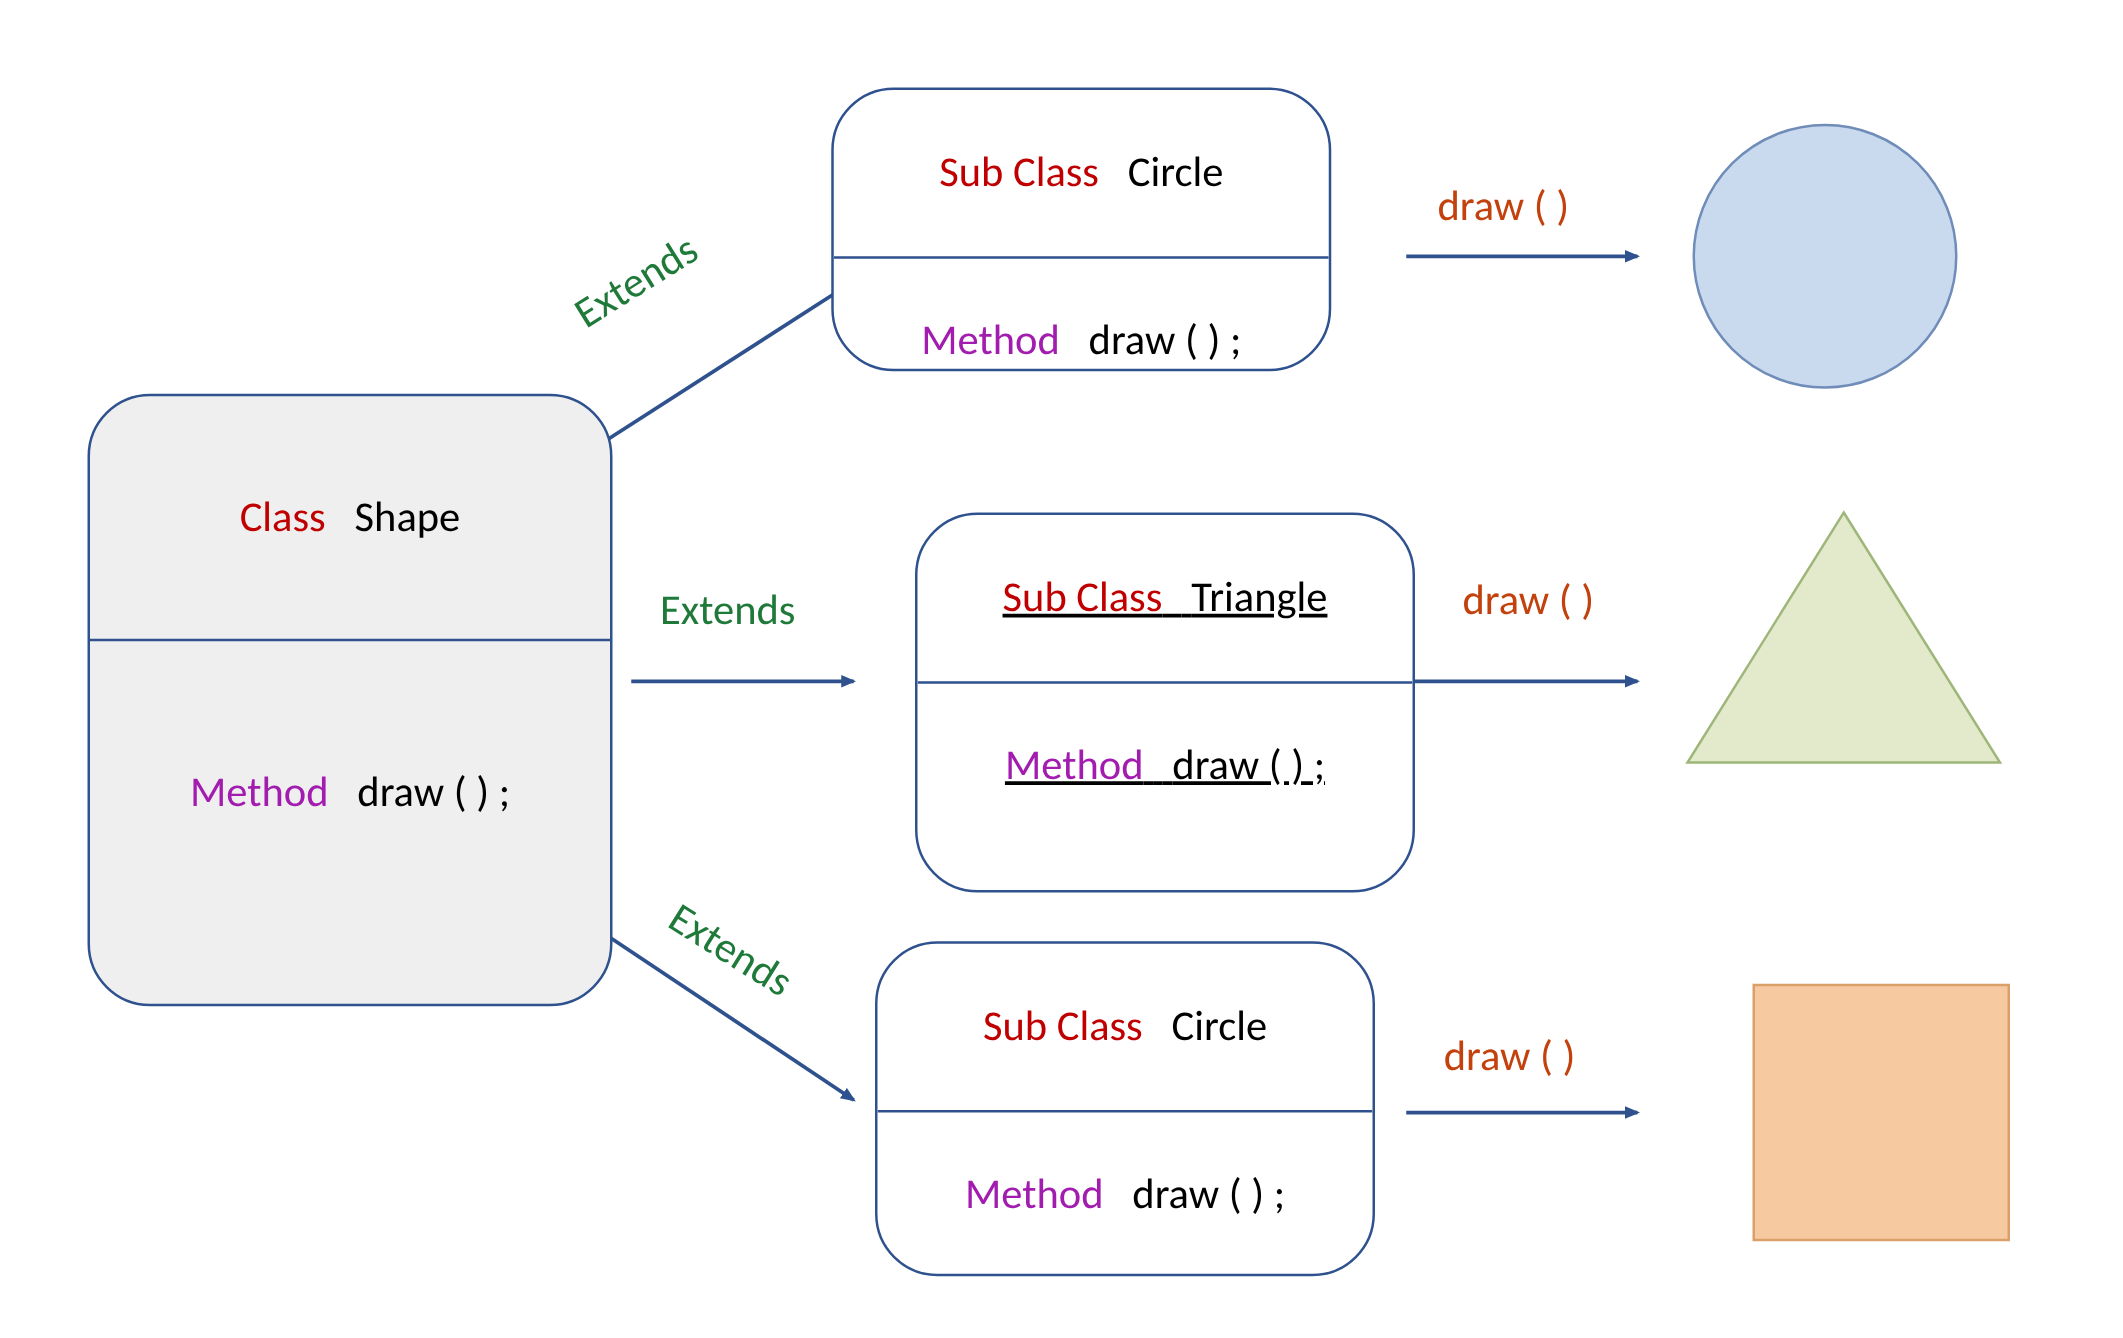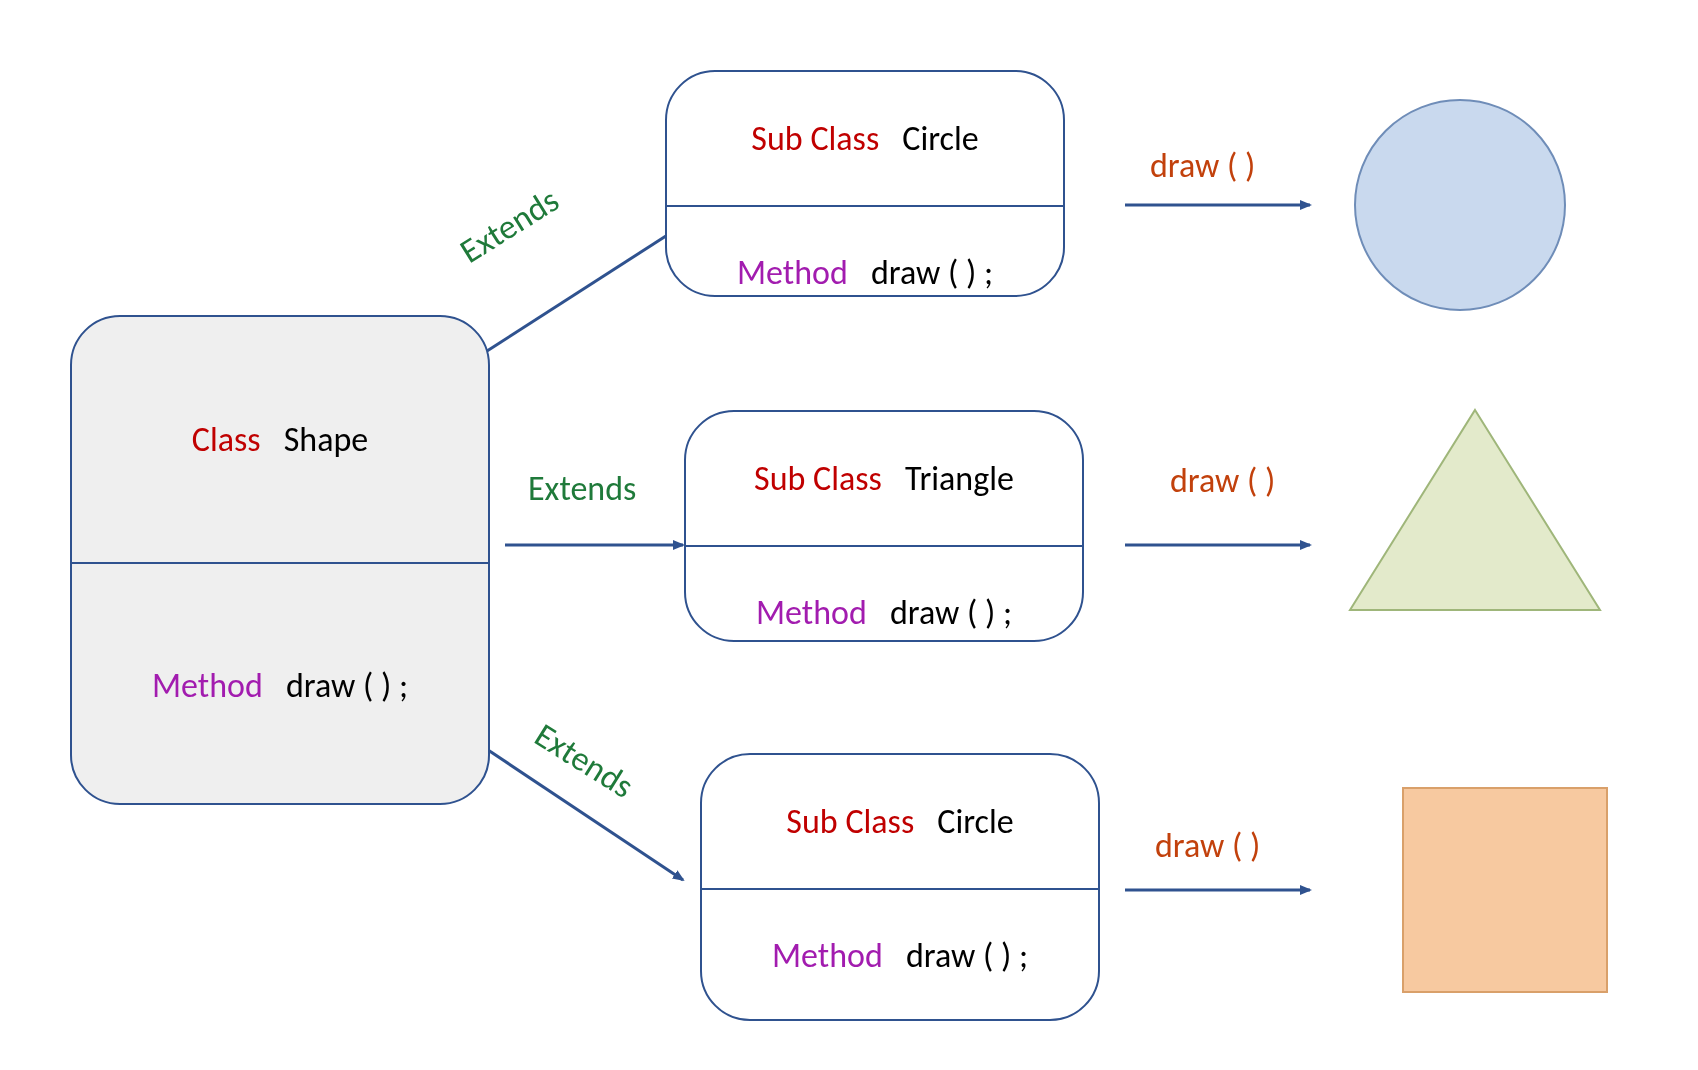--- a/index.html
+++ b/index.html
@@ -84,21 +84,21 @@
     <line x1="473" y1="360" x2="683" y2="225" stroke="#2f528f" stroke-width="3" marker-end="url(#arrowhead)"></line>
     <line x1="505" y1="545" x2="683" y2="545" stroke="#2f528f" stroke-width="3" marker-end="url(#arrowhead)"></line>
     <line x1="473" y1="740" x2="683" y2="880" stroke="#2f528f" stroke-width="3" marker-end="url(#arrowhead)"></line>
 
     <line x1="1125" y1="205" x2="1310" y2="205" stroke="#2f528f" stroke-width="3" marker-end="url(#arrowhead)"></line>
     <line x1="1125" y1="545" x2="1310" y2="545" stroke="#2f528f" stroke-width="3" marker-end="url(#arrowhead)"></line>
     <line x1="1125" y1="890" x2="1310" y2="890" stroke="#2f528f" stroke-width="3" marker-end="url(#arrowhead)"></line>
   </svg>
 
   <div class="node parent" style="left:70px; top:315px; width:420px; height:490px;">
-    <div class="section" style="height:245px;">
+    <div class="section" style="height:194px;">
       <span>
         <span class="kw-class">Class</span>
         <span>&nbsp;</span>
         <span class="name">Shape</span>
       </span>
     </div>
     <div class="divider"></div>
     <div class="section" style="height:243px;">
       <span>
         <span class="kw-method">Method</span>
@@ -119,21 +119,21 @@
     <div class="divider"></div>
     <div class="section" style="height:131px;">
       <span>
         <span class="kw-method">Method</span>
         <span>&nbsp;</span>
         <span class="name">draw ( ) ;</span>
       </span>
     </div>
   </div>
 
-  <div class="node" style="left:684px; top:410px; width:400px; height:232px;">
+  <div class="node" style="left:732px; top:410px; width:400px; height:304px;text-decoration:underline;">
     <div class="section" style="height:133px;">
       <span>
         <span class="kw-class">Sub Class</span>
         <span>&nbsp;</span>
         <span class="name">Triangle</span>
       </span>
     </div>
     <div class="divider"></div>
     <div class="section" style="height:131px;">
       <span>

